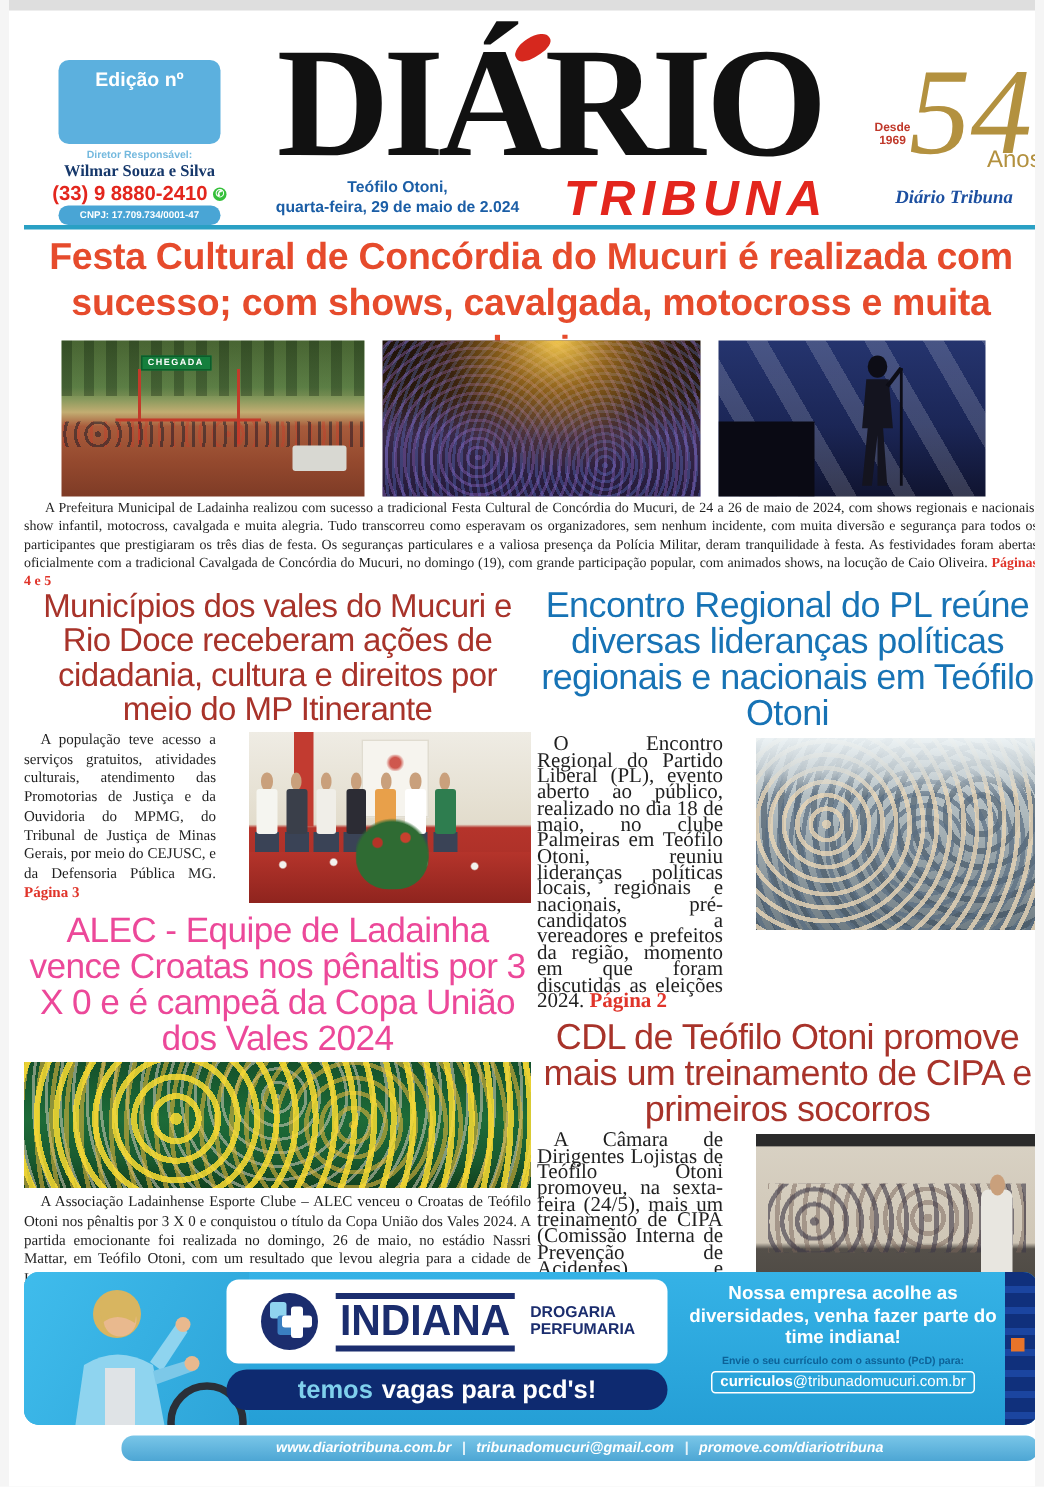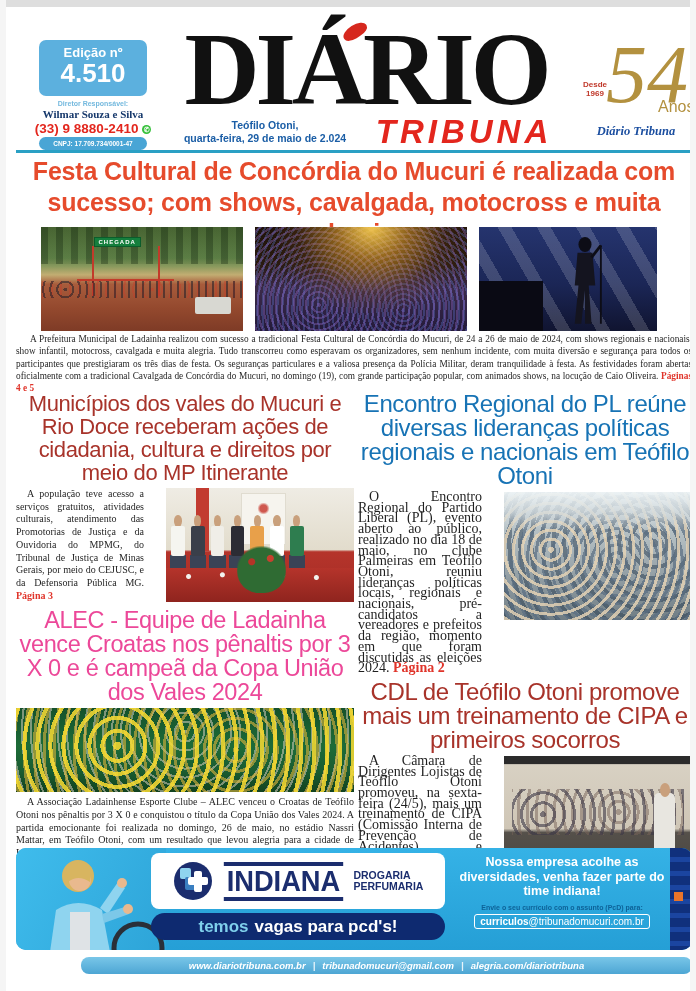--- a/index.html
+++ b/index.html
@@ -172,21 +172,20 @@
 </style>
 </head>
 <body>
 
 <div class="page">
   <div class="top-strip"></div>
 
   <header class="masthead">
     <div class="edition-card">
       <div class="edition-label">Edição nº</div>
-      <div class="edition-number">4.510</div>
     </div>
     <div class="director-label">Diretor Responsável:</div>
     <div class="director-name">Wilmar Souza e Silva</div>
     <div class="phone-row">
       <span>(33) 9 8880-2410</span>
       <span class="wa-icon">✆</span>
     </div>
     <div class="cnpj-pill">CNPJ: 17.709.734/0001-47</div>
 
     <div class="title-wrap">
@@ -317,15 +316,15 @@
       <div class="ad-email"><b>curriculos</b><span>@tribunadomucuri.com.br</span></div>
     </div>
     <div class="ad-deco"></div>
   </section>
 
   <footer class="footer-bar">
     <span>www.diariotribuna.com.br</span>
     <span class="footer-sep">|</span>
     <span>tribunadomucuri@gmail.com</span>
     <span class="footer-sep">|</span>
-    <span>alegria.com/diariotribuna</span>
+    <span>promove.com/diariotribuna</span>
   </footer>
 </div>
 
 </body></html>

